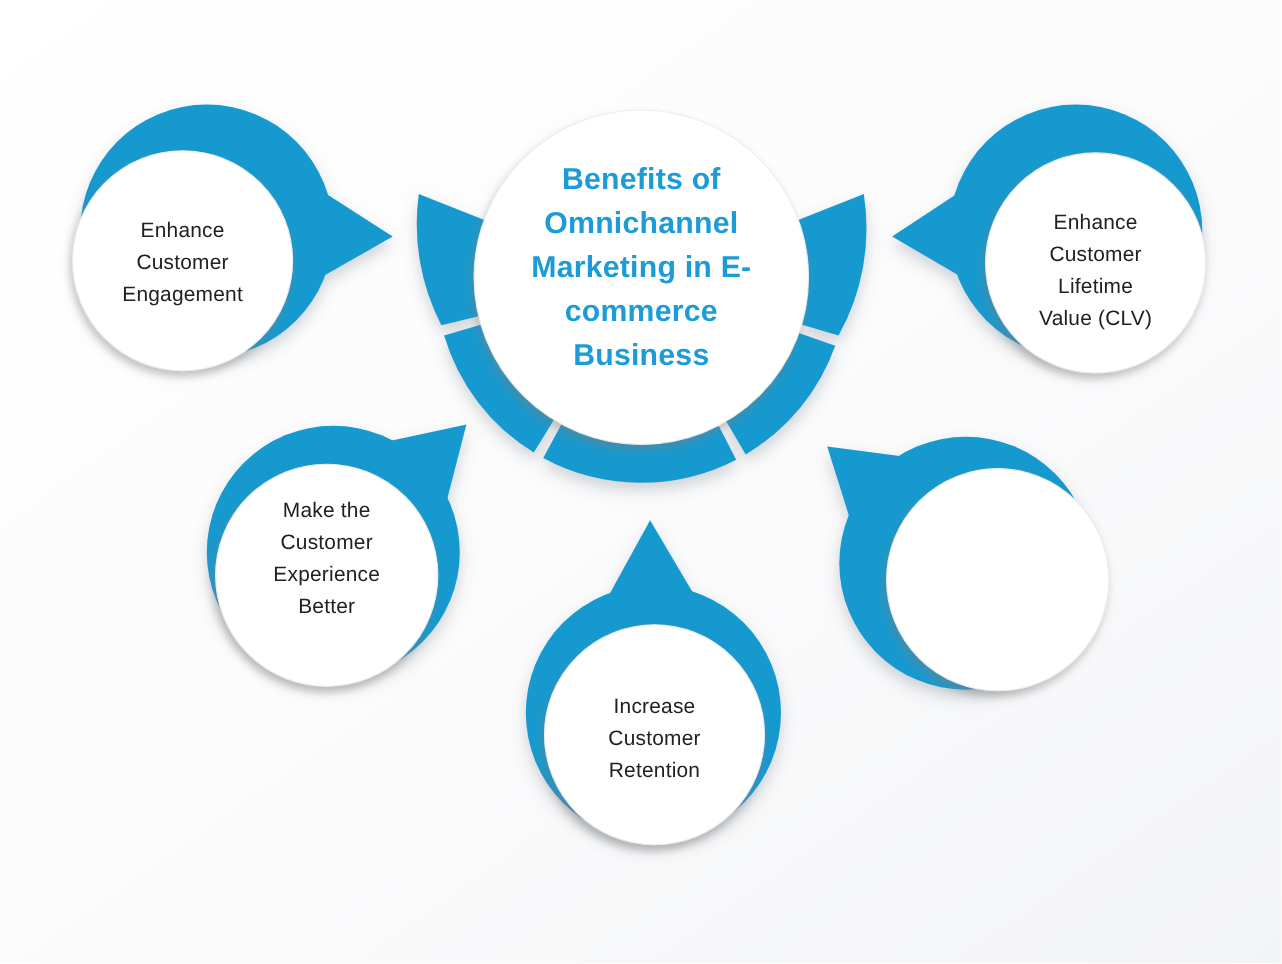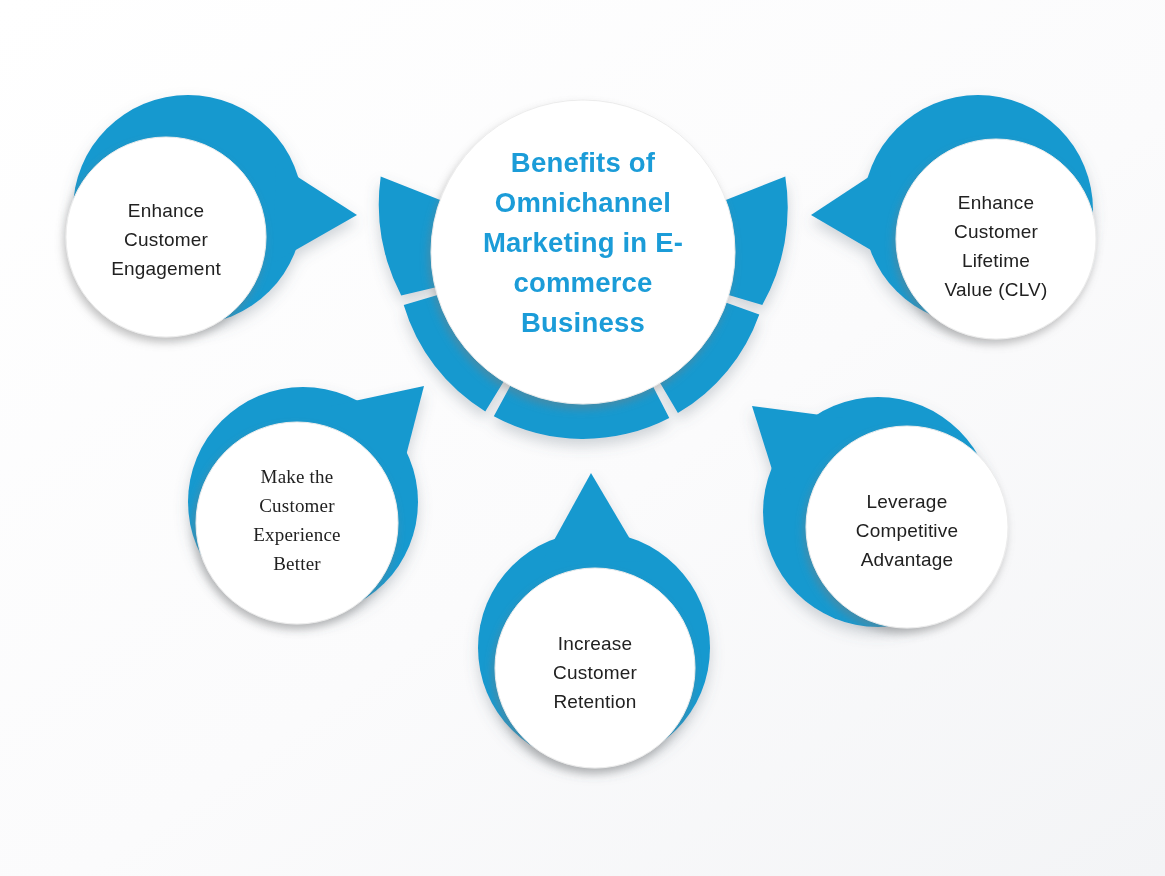--- a/index.html
+++ b/index.html
@@ -108,26 +108,23 @@
 
   <div class="label" style="left:166px; top:239px; width:180px;">Enhance
 Customer
 Engagement</div>
 
   <div class="label" style="left:996px; top:246px; width:180px;">Enhance
 Customer
 Lifetime
 Value (CLV)</div>
 
-  <div class="label" style="left:297px; top:520px; width:180px;font-family:Liberation Serif, serif;">Make the
+  <div class="label" style="left:297px; top:508px; width:180px;">Make the
 Customer
 Experience
 Better</div>
 
-  <div class="label" style="left:907px; top:530px; width:190px;">Leverage
-Competitive
-Advantage</div>
 
   <div class="label" style="left:595px; top:672px; width:180px;">Increase
 Customer
 Retention</div>
 
 </div>
 
 </body></html>

